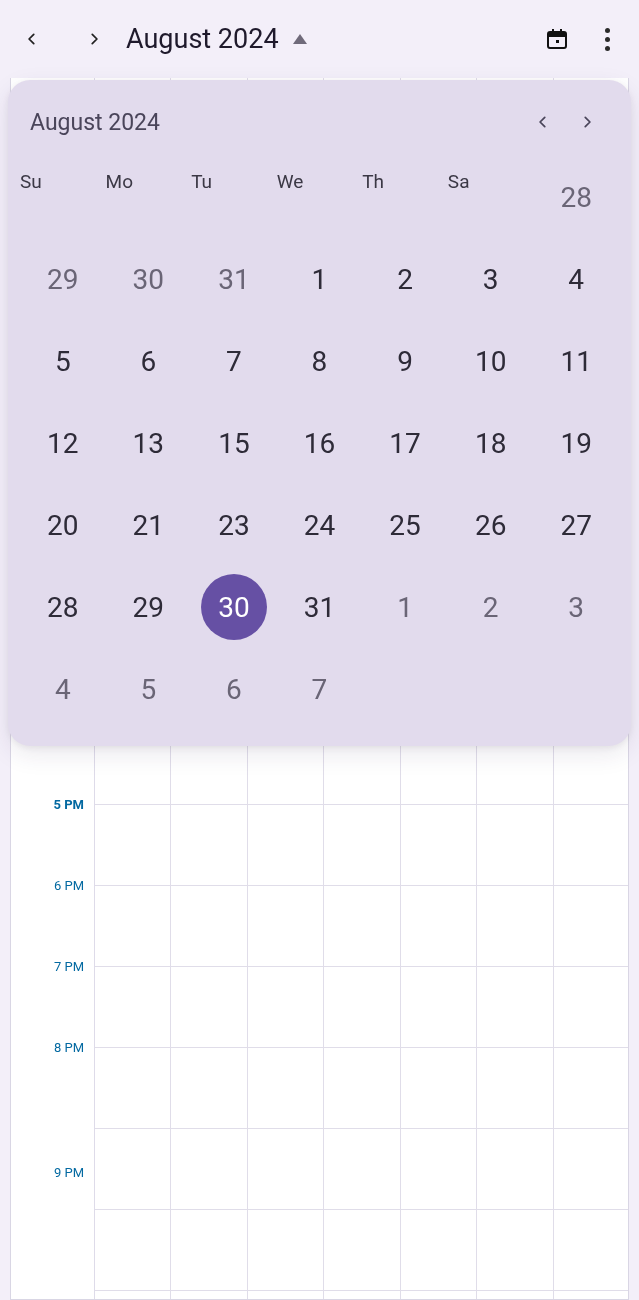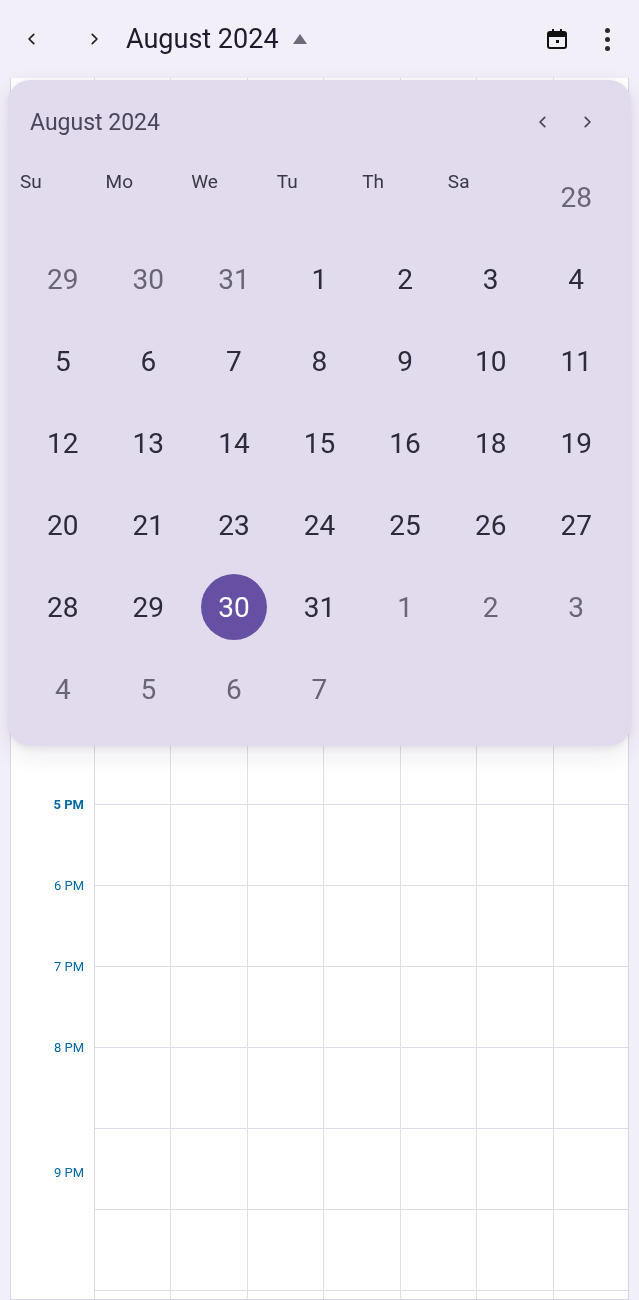--- a/index.html
+++ b/index.html
@@ -276,22 +276,22 @@
     </button>
     <button class="mp-nav">
       <svg width="14" height="22" viewBox="0 0 24 24">
           <path d="M9 4 L17 12 L9 20" fill="none" stroke="#4a455a" stroke-width="3" stroke-linecap="round" stroke-linejoin="round"></path>
         </svg>
     </button>
   </div>
   <div class="mp-grid" id="mp-grid">
       <div class="mp-dow">Su</div>
       <div class="mp-dow">Mo</div>
+      <div class="mp-dow">Tu</div>
       <div class="mp-dow">We</div>
-      <div class="mp-dow">Tu</div>
       <div class="mp-dow">Th</div>
       <div class="mp-dow">Sa</div>
       <div class="mp-cell dim">
         <span>28</span>
       </div>
       <div class="mp-cell dim">
         <span>29</span>
       </div>
       <div class="mp-cell dim">
         <span>30</span>
@@ -332,27 +332,27 @@
       <div class="mp-cell">
         <span>11</span>
       </div>
       <div class="mp-cell">
         <span>12</span>
       </div>
       <div class="mp-cell">
         <span>13</span>
       </div>
       <div class="mp-cell">
-        <span>14</span>
-      </div>
-      <div class="mp-cell">
         <span>15</span>
       </div>
       <div class="mp-cell">
         <span>16</span>
+      </div>
+      <div class="mp-cell">
+        <span>17</span>
       </div>
       <div class="mp-cell">
         <span>18</span>
       </div>
       <div class="mp-cell">
         <span>19</span>
       </div>
       <div class="mp-cell">
         <span>20</span>
       </div>

